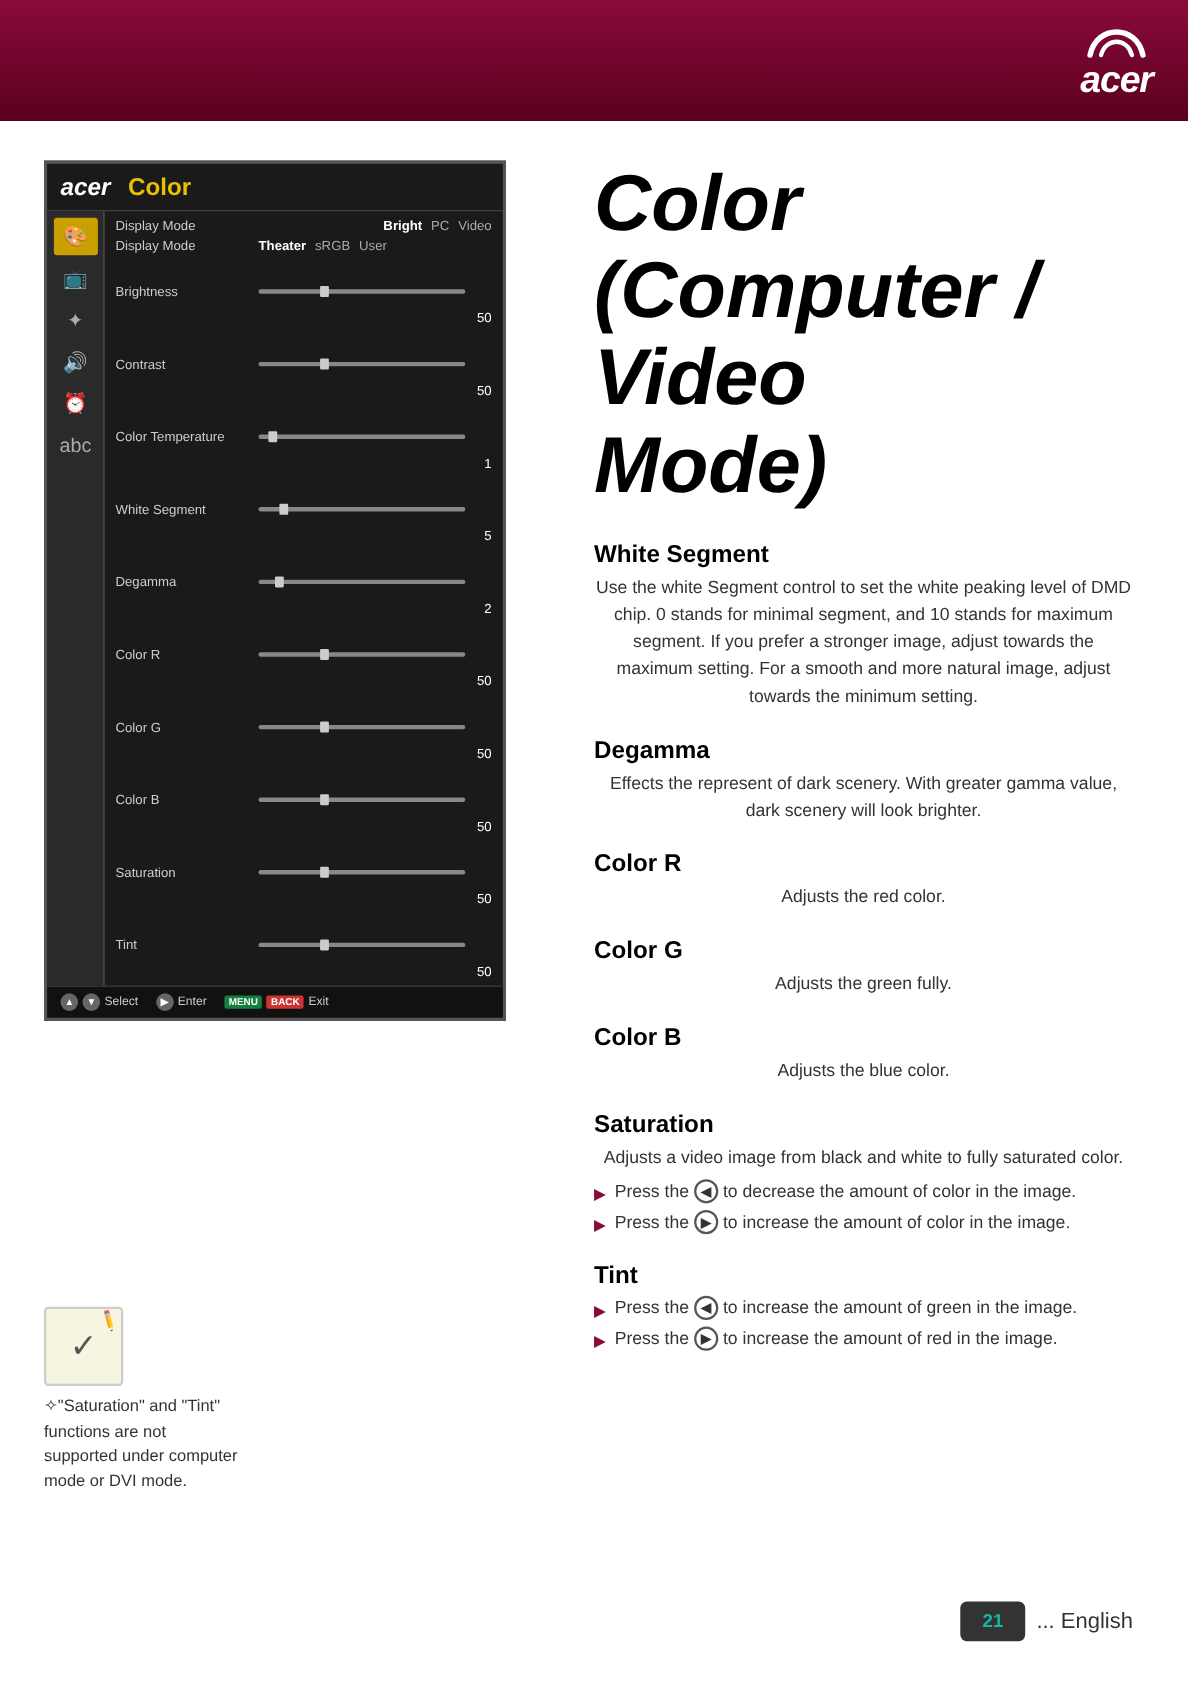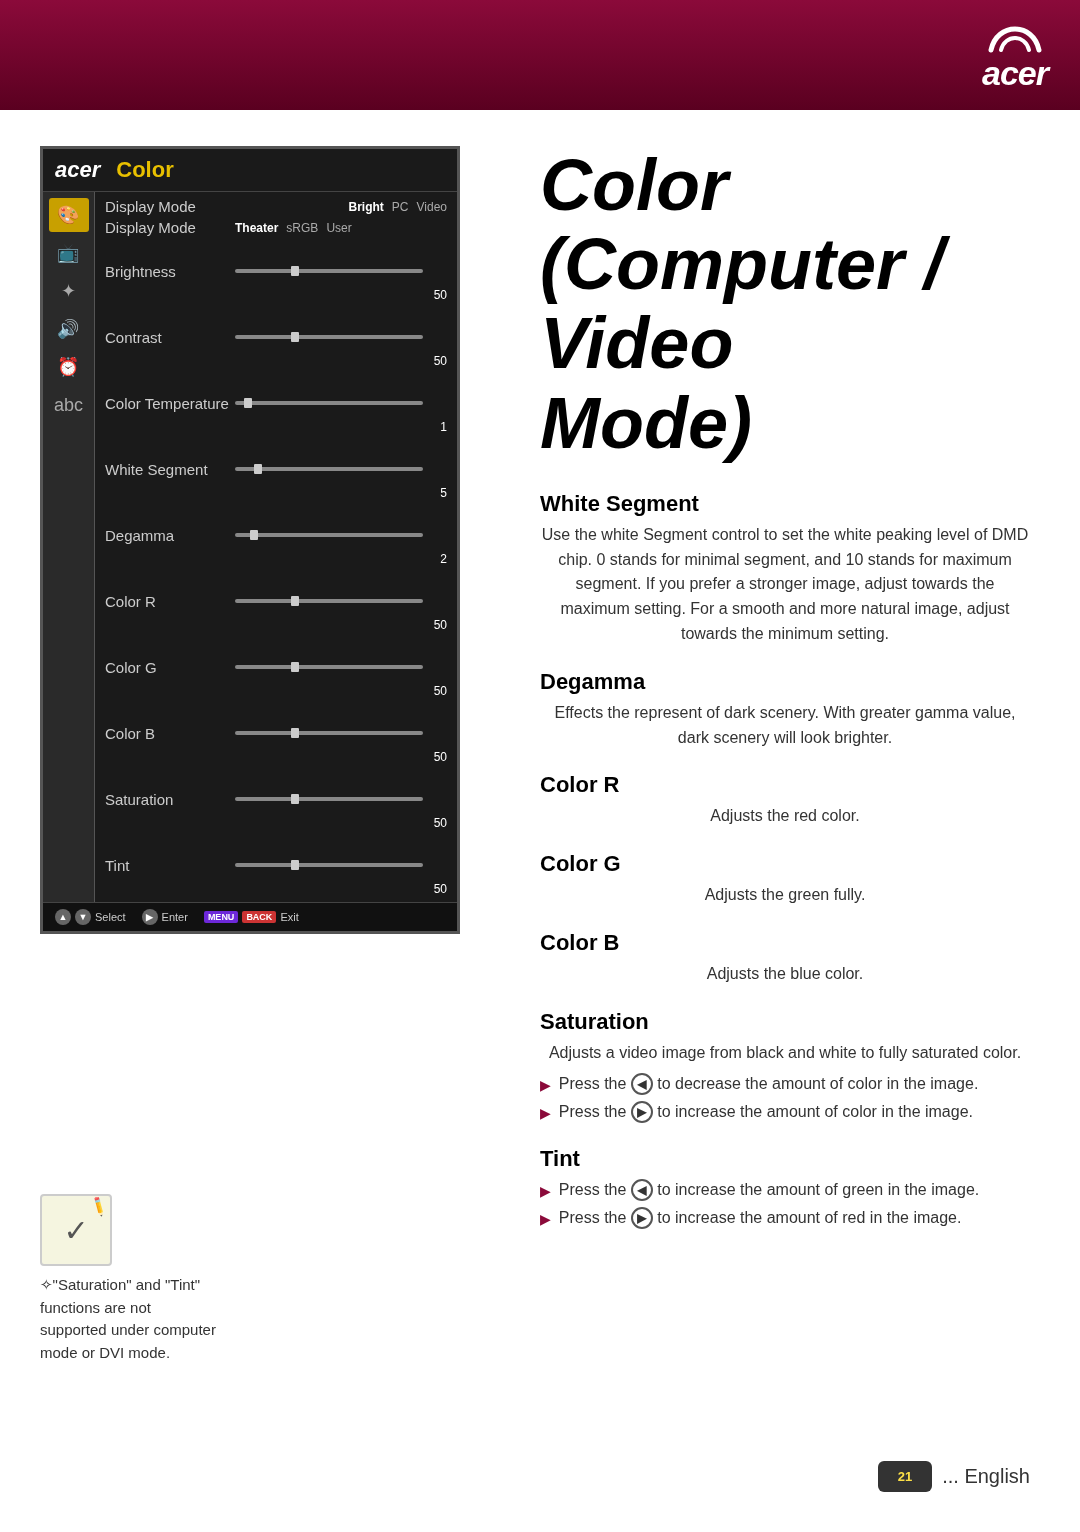--- a/index.html
+++ b/index.html
@@ -113,21 +113,21 @@
     .osd-menu-row {
       display: flex;
       align-items: center;
       padding: 2px 0;
       color: #cccccc;
       font-size: 13px;
     }
 
     .osd-menu-row .label {
       width: 130px;
-      font-size: 15px;
+      font-size: 12px;
     }
 
     .osd-menu-row .slider-area {
       flex: 1;
       display: flex;
       align-items: center;
       gap: 6px;
     }
 
     .slider-track {
@@ -188,21 +188,21 @@
       width: 16px;
       height: 16px;
       border-radius: 50%;
       background: #666;
       color: #fff;
       font-size: 9px;
       font-weight: bold;
     }
 
     .menu-btn {
-      background: #6d28d9;
+      background: #15803d;
       border-radius: 2px;
       padding: 1px 4px;
       color: #fff;
       font-size: 9px;
       font-weight: bold;
     }
 
     .back-btn {
       background: #cc3333;
       border-radius: 2px;
@@ -329,24 +329,24 @@
       position: absolute;
       bottom: 40px;
       right: 50px;
       display: flex;
       align-items: center;
       gap: 10px;
     }
 
     .page-num-box {
       background: #333333;
-      color: #fde047;
+      color: #14b8a6;
       padding: 8px 20px;
       border-radius: 6px;
-      font-size: 13px;
+      font-size: 17px;
       font-weight: bold;
     }
 
     .page-lang {
       font-size: 20px;
       color: #333;
     }
 
     
     .acer-logo-wrap {

